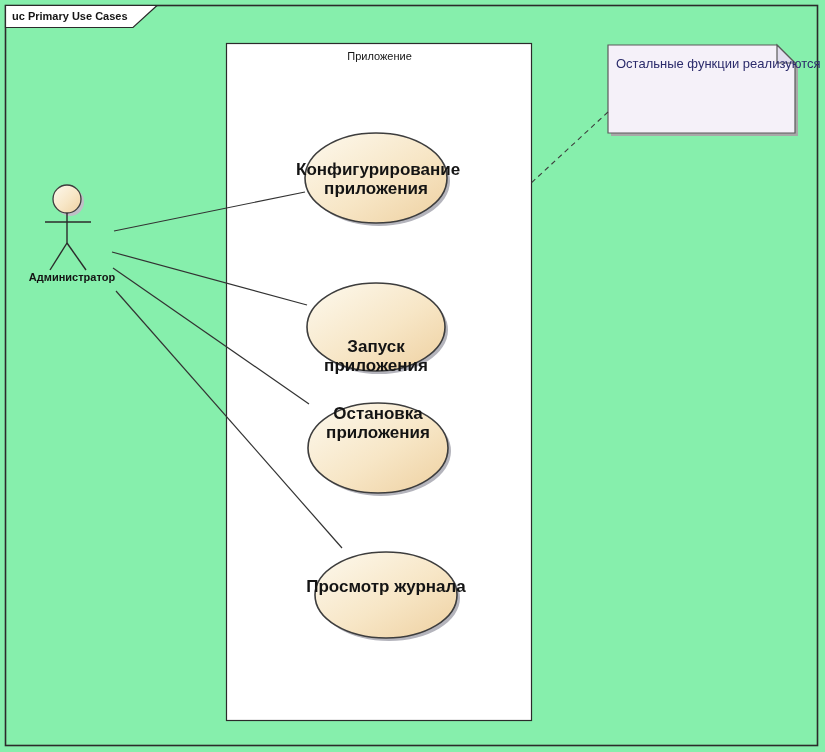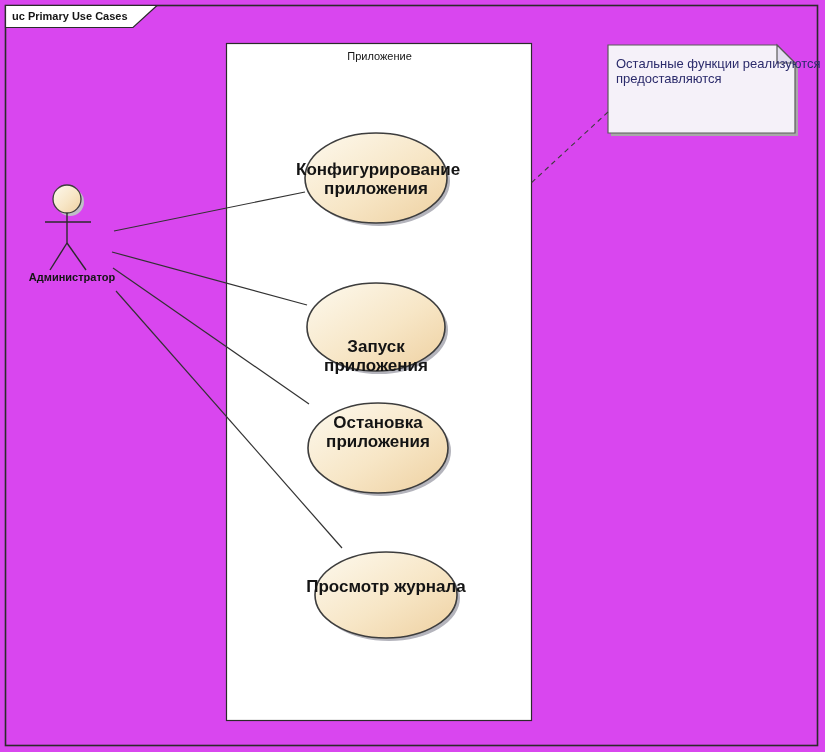--- a/index.html
+++ b/index.html
@@ -1,19 +1,19 @@
 <!DOCTYPE html>
 <html><head>
 <meta charset="utf-8">
 <style>
   html,body{margin:0;padding:0;background:#ffffff;}
   #canvas{
     position:relative;
     width:825px;height:752px;
-    background:#d946ef;
+    background:#86efac;
     font-family:"Liberation Sans","DejaVu Sans",sans-serif;
     overflow:hidden;
   }
   #shape-layer{position:absolute;left:0;top:0;}
   .lbl{
     position:absolute;
     font-size:11px;
     color:#141414;
     line-height:15px;
     white-space:nowrap;
@@ -98,27 +98,26 @@
 
   <div class="uc-label" style="left:296px;top:160px;width:160px;">
     <div>Конфигурирование</div>
     <div>приложения</div>
   </div>
 
   <div class="uc-label" style="left:296px;top:337px;width:160px;">
     <div>Запуск приложения</div>
   </div>
 
-  <div class="uc-label" style="left:298px;top:413px;width:160px;">
+  <div class="uc-label" style="left:298px;top:404px;width:160px;">
     <div>Остановка</div>
     <div>приложения</div>
   </div>
 
   <div class="uc-label" style="left:306px;top:577px;width:160px;">
     <div>Просмотр журнала</div>
   </div>
 
   <div class="note-text">
     <div>Остальные функции реализуются</div>
-    <div>предоставляются</div>
   </div>
 
 </div>
 
 </body></html>

